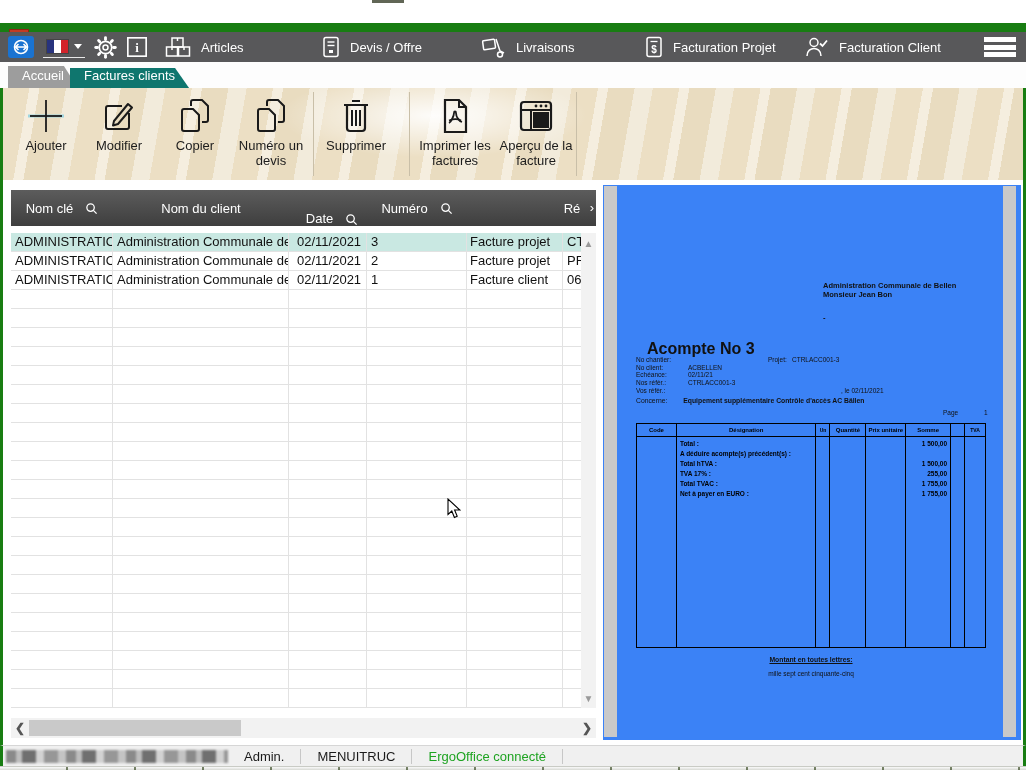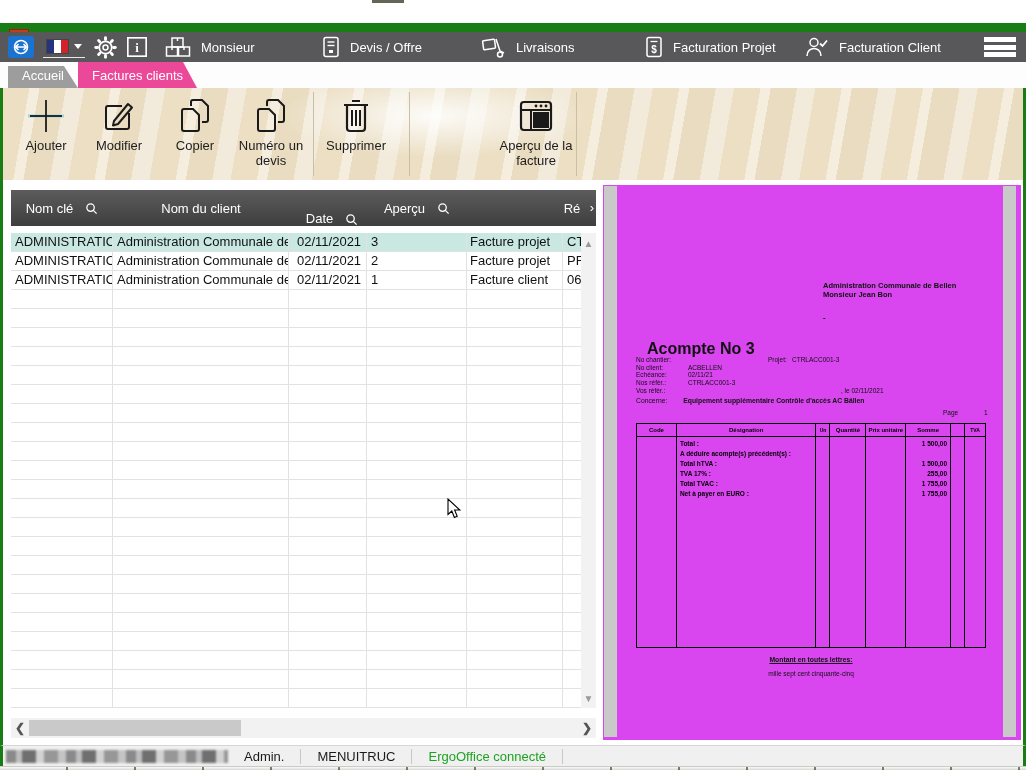--- a/index.html
+++ b/index.html
@@ -24,21 +24,21 @@
   .flag div { flex:1; }
   .caret-down { width:0; height:0; border-left:4px solid transparent; border-right:4px solid transparent; border-top:5px solid #fff; }
   .nav-item { position:absolute; top:0; height:30px; display:flex; align-items:center; gap:10px; font-size:13px; color:#fff; }
   .hamburger { position:absolute; right:10px; top:5px; width:32px; height:20px; display:flex; flex-direction:column; justify-content:space-between; }
   .hamburger div { height:5px; background:#fff; }
 
   
   .tabstrip { left:0; top:62px; width:1026px; height:26px; background:#fdfdfd; }
   .tab { position:absolute; bottom:0; color:#fff; font-size:13px; display:flex; align-items:flex-end; padding:0 14px 5px 14px; clip-path:polygon(0 0, calc(100% - 14px) 0, 100% 100%, 0 100%); }
   .tab.inactive { left:8px; height:22px; background:#9d9d9d; z-index:1;justify-content:flex-end; }
-  .tab.active { left:78px; height:26px; background:#ec4899; z-index:2; }
+  .tab.active { left:70px; height:20px; background:#0f766e; z-index:2; }
 
   
   .toolbar { left:0; top:88px; width:1026px; height:92px; border-left:3px solid #187d12; border-right:3px solid #187d12;
     background:
       radial-gradient(ellipse 220px 60px at 430px 30%, rgba(255,255,255,.9), rgba(255,255,255,0) 70%),
       repeating-linear-gradient(100deg, #ecdfc4 0 26px, #f5eedf 26px 36px, #e9dcc0 36px 62px, #f2ebdb 62px 80px);
   }
   .tb-btn { position:absolute; top:6px; width:76px; height:82px; display:flex; flex-direction:column; align-items:center; }
   .tb-ico { height:44px; display:flex; align-items:center; justify-content:center; }
   .tb-label { font-size:13px; color:#1c1c1c; text-align:center; line-height:15px; }
@@ -59,21 +59,21 @@
   .g-row.selected { background:#c9e8e2; }
   .g-cell { padding:1px 0 0 4px; white-space:nowrap; overflow:hidden; border-right:1px solid #e2e2e2; }
   .c0{width:102px;} .c1{width:176px;} .c2{width:78px; padding-left:8px;align-items:flex-end;} .c3{width:100px;} .c4{width:96px; padding-left:3px;} .c5{width:18px; border-right:none;}
   .vscroll { position:absolute; right:0; top:43px; width:15px; height:475px; background:#f2f2f2; }
   .arr { position:absolute; left:0; width:15px; height:16px; display:flex; align-items:center; justify-content:center; color:#9a9a9a; font-size:10px; }
   .hscroll { position:absolute; left:8px; top:538px; width:585px; height:20px; background:#f2f2f2; display:flex; align-items:center; }
   .hs-arrow { width:18px; text-align:center; color:#555; font-size:12px; font-weight:bold; }
   .hs-thumb { position:absolute; left:18px; width:212px; height:16px; top:2px; background:#c9c9c9; }
 
   
-  .preview { position:absolute; left:600px; top:5px; width:418px; height:555px; background:#d946ef; font-family:"Liberation Sans",sans-serif; }
+  .preview { position:absolute; left:600px; top:5px; width:418px; height:555px; background:#3b82f6; font-family:"Liberation Sans",sans-serif; }
   .pv-strip { position:absolute; top:1px; width:13px; height:551px; background:#c9c9c9; }
   .pv-text { position:absolute; color:#111; }
   .inv-table { position:absolute; left:33px; top:238px; width:350px; height:225px; border:1px solid #000; }
   .inv-head { display:flex; height:13px; border-bottom:1px solid #000; font-size:6px; font-weight:bold; }
   .inv-head div { display:flex; align-items:center; justify-content:center; border-right:1px solid #000; overflow:hidden; }
   .inv-body { display:flex; height:210px; }
   .inv-body > div { border-right:1px solid #000; }
   .iv0{width:40px;} .iv1{width:140px;} .iv2{width:14px;} .iv3{width:36px;} .iv4{width:40px;} .iv5{width:45px;} .iv6{width:14px;} .iv7{width:20px; border-right:none !important;}
   .tot-line { height:10px; line-height:10px; font-size:6.5px; font-weight:bold; padding-left:3px; white-space:nowrap; }
   .amt-line { height:10px; line-height:10px; font-size:6.5px; font-weight:bold; text-align:right; padding-right:3px; }
@@ -159,21 +159,21 @@
 
   <div class="nav-item" style="left:165px">
     <svg width="26" height="22" viewBox="0 0 26 22">
       <rect x="7" y="2" width="11" height="9" fill="none" stroke="#fff" stroke-width="1.5"></rect>
       <line x1="12.5" y1="2" x2="12.5" y2="5" stroke="#fff" stroke-width="1.5"></line>
       <rect x="1.5" y="11" width="11" height="9" fill="none" stroke="#fff" stroke-width="1.5"></rect>
       <line x1="7" y1="11" x2="7" y2="14" stroke="#fff" stroke-width="1.5"></line>
       <rect x="13.5" y="11" width="11" height="9" fill="none" stroke="#fff" stroke-width="1.5"></rect>
       <line x1="19" y1="11" x2="19" y2="14" stroke="#fff" stroke-width="1.5"></line>
     </svg>
-    <span>Monsieur</span>
+    <span>Articles</span>
   </div>
 
   <div class="nav-item" style="left:322px">
     <svg width="18" height="22" viewBox="0 0 18 22">
       <rect x="2" y="1.5" width="14" height="19" rx="2" fill="none" stroke="#fff" stroke-width="1.5"></rect>
       <line x1="5.5" y1="6" x2="12.5" y2="6" stroke="#fff" stroke-width="1.4"></line>
       <line x1="5.5" y1="9.5" x2="12.5" y2="9.5" stroke="#fff" stroke-width="1.4"></line>
       <rect x="7" y="14" width="4" height="3" fill="#fff"></rect>
     </svg>
     <span>Devis / Offre</span>
@@ -274,20 +274,31 @@
         <line x1="12" y1="13" x2="12" y2="29" stroke="#1a1a1a" stroke-width="2"></line>
         <line x1="16" y1="13" x2="16" y2="29" stroke="#1a1a1a" stroke-width="2"></line>
         <line x1="20" y1="13" x2="20" y2="29" stroke="#1a1a1a" stroke-width="2"></line>
       </svg>
     </div>
     <div class="tb-label">Supprimer</div>
   </div>
 
   <div class="tb-sep" style="left:406px"></div>
 
+  <div class="tb-btn" style="left:414px">
+    <div class="tb-ico">
+      <svg width="32" height="38" viewBox="0 0 32 38">
+        <path d="M6,3 h14 l7,7 v25 H6 Z" fill="none" stroke="#1a1a1a" stroke-width="2.2"></path>
+        <path d="M20,3 v7 h7" fill="none" stroke="#1a1a1a" stroke-width="2"></path>
+        <path d="M10,26 c2,-1 5,-7 5,-10 c0,-2 2,-2 2,0 c0,4 3,8 6,9" fill="none" stroke="#1a1a1a" stroke-width="1.8"></path>
+        <path d="M10,23.5 c4,-1.5 9,-1.5 12,0" fill="none" stroke="#1a1a1a" stroke-width="1.8"></path>
+      </svg>
+    </div>
+    <div class="tb-label">Imprimer les factures</div>
+  </div>
 
   <div class="tb-btn" style="left:495px">
     <div class="tb-ico">
       <svg width="36" height="32" viewBox="0 0 36 32">
         <rect x="3" y="2" width="30" height="28" rx="3" fill="none" stroke="#1a1a1a" stroke-width="2.2"></rect>
         <line x1="3" y1="10" x2="33" y2="10" stroke="#1a1a1a" stroke-width="2"></line>
         <circle cx="18" cy="6" r="1.4" fill="#1a1a1a"></circle>
           <circle cx="23" cy="6" r="1.4" fill="#1a1a1a"></circle>
           <circle cx="28" cy="6" r="1.4" fill="#1a1a1a"></circle>
         <line x1="13" y1="10" x2="13" y2="30" stroke="#1a1a1a" stroke-width="2"></line>
@@ -340,21 +351,21 @@
         <span>Nom du client</span>
       </div>
       <div class="h-cell c2">
         <span>Date</span>
         <svg width="13" height="13" viewBox="0 0 14 14">
             <circle cx="6" cy="6" r="4" fill="none" stroke="#fff" stroke-width="1.4"></circle>
             <line x1="9" y1="9" x2="12.5" y2="12.5" stroke="#fff" stroke-width="1.4"></line>
           </svg>
       </div>
       <div class="h-cell c3">
-        <span>Aperçu</span>
+        <span>Numéro</span>
         <svg width="13" height="13" viewBox="0 0 14 14">
             <circle cx="6" cy="6" r="4" fill="none" stroke="#fff" stroke-width="1.4"></circle>
             <line x1="9" y1="9" x2="12.5" y2="12.5" stroke="#fff" stroke-width="1.4"></line>
           </svg>
       </div>
       <div class="h-cell c4">
           <span></span>
         </div>
       <div class="h-cell c5">
           <span>Ré</span>

